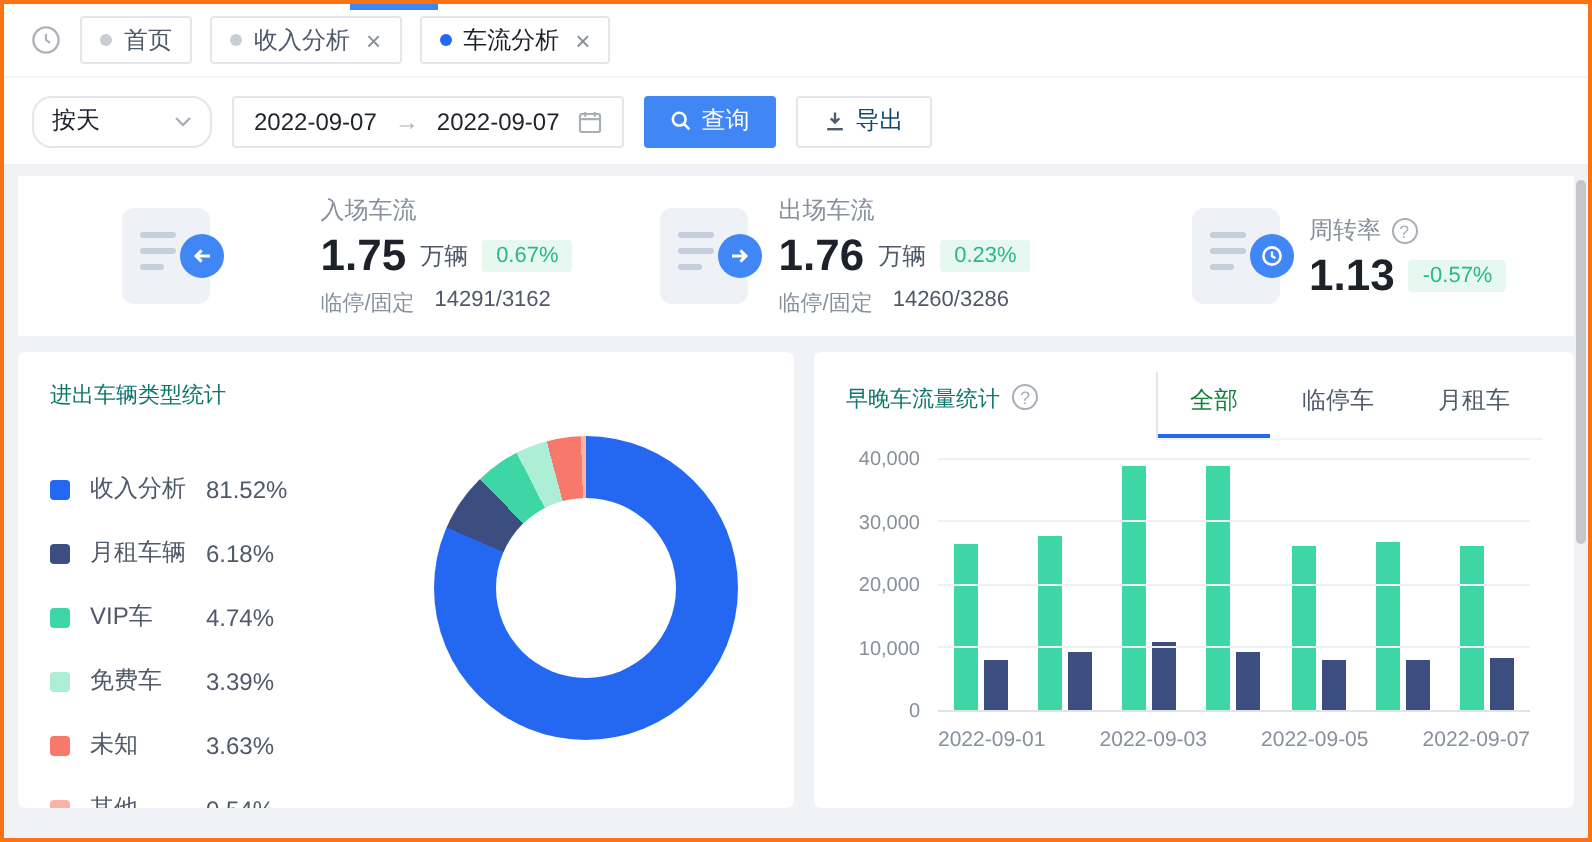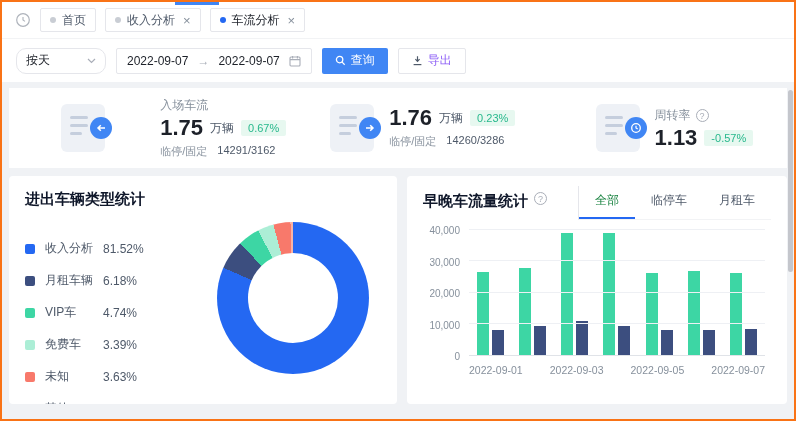--- a/index.html
+++ b/index.html
@@ -14,21 +14,21 @@
   .chip.active .dot { background: #2468f2; }
   .chip .close { color: #86909c; font-size: 13px; line-height: 1; margin-left: 2px; }
   .top-indicator { position: absolute; top: 0; left: 173px; width: 44px; height: 3px; background: #4086f4; z-index: 6; }
   
   .filterbar { height: 44px; background: #fff; border-top: 1px solid #f2f3f5; display: flex; align-items: center; gap: 10px; padding: 0 14px; }
   .select { width: 90px; height: 26px; border: 1px solid #e5e6eb; border-radius: 10px; background: #fff; display: flex; align-items: center; justify-content: space-between; padding: 0 9px; font-size: 12px; color: #1d2129; cursor: pointer; }
   .daterange { height: 26px; border: 1px solid #e5e6eb; border-radius: 2px; background: #fff; display: flex; align-items: center; gap: 9px; padding: 0 10px; font-size: 12px; color: #1d2129; cursor: pointer; }
   .daterange .sep { color: #a9aeb8; }
   .btn { height: 26px; padding: 0 13px; border-radius: 2px; font-size: 12px; display: inline-flex; align-items: center; gap: 5px; cursor: pointer; border: none; }
   .btn.primary { background: #4086f4; color: #fff; }
-  .btn.plain { background: #fff; border: 1px solid #e5e6eb; color: #8b5cf6; }
+  .btn.plain { background: #fff; border: 1px solid #e5e6eb; color: #0c4a6e; }
   
   .content { padding: 6px 7px 0 7px; }
   .stats-card { background: #fff; height: 80px; display: flex; align-items: center; }
   .stat { flex: 1; display: flex; align-items: center; gap: 15px; }
   .stat.s1 { padding-left: 52px; justify-content: space-between; }
   .stat.s2 { padding-left: 44px; }
   .stat.s3 { padding-left: 40px; flex: 0.85; }
   .stat-icon { position: relative; width: 44px; height: 48px; background: #eef1f6; border-radius: 6px; flex: none; }
   .stat-icon i { position: absolute; left: 9px; height: 3px; border-radius: 2px; background: #c5cedd; }
   .stat-icon .l1 { top: 12px; width: 18px; } .stat-icon .l2 { top: 20px; width: 18px; } .stat-icon .l3 { top: 28px; width: 12px; }
@@ -39,21 +39,21 @@
   .stat-value { font-size: 22px; font-weight: bold; color: #1d2129; line-height: 1; }
   .stat-unit { font-size: 12px; color: #4e5969; }
   .badge { background: #e7f8f0; color: #27b88c; font-size: 11px; padding: 2px 7px; border-radius: 2px; }
   .stat-sub { font-size: 11px; color: #86909c; display: flex; gap: 10px; margin-top: 2px; }
   .stat-sub .v { color: #4e5969; }
   
   .panels { display: flex; gap: 10px; margin-top: 8px; height: 228px; }
   .panel { background: #fff; border-radius: 4px; padding: 14px 16px; overflow: hidden; }
   .panel-left { width: 388px; }
   .panel-right { flex: 1; position: relative; }
-  .panel-title { font-size: 15px; font-weight: bold; color: #0f172a; }
+  .panel-title { font-size: 11px; font-weight: normal; color: #0f766e; }
   .donut-body { display: flex; }
   .pie-legend { margin-top: 31px; display: flex; flex-direction: column; gap: 15px; width: 170px; }
   .pl-row { display: flex; align-items: center; font-size: 12px; color: #4e5969; cursor: pointer; }
   .pl-sq { width: 10px; height: 10px; border-radius: 2px; margin-right: 10px; flex: none; }
   .pl-label { width: 58px; }
   .donut { width: 152px; height: 152px; border-radius: 50%; position: relative; margin: 13px 12px 0 auto; flex: none; }
   .donut::after { content: ""; position: absolute; inset: 31px; background: #fff; border-radius: 50%; }
   
   .rp-head { display: flex; align-items: flex-start; }
   .rp-title-wrap { display: flex; gap: 6px; padding-top: 2px; }
@@ -171,20 +171,21 @@
           <i class="l1"></i>
             <i class="l2"></i>
             <i class="l3"></i>
           <span class="circ">
               <svg width="12" height="12" viewBox="0 0 12 12">
                 <path d="M2 6h7M6.2 3.2L9 6 6.2 8.8" fill="none" stroke="#fff" stroke-width="1.5"></path>
               </svg>
             </span>
         </div>
         <div class="stat-body">
+          <span class="stat-title">出场车流</span>
           <div class="valrow">
             <span class="stat-value">1.76</span>
             <span class="stat-unit">万辆</span>
             <span class="badge">0.23%</span>
           </div>
           <div class="stat-sub">
             <span>临停/固定</span>
             <span class="v">14260/3286</span>
           </div>
         </div>

